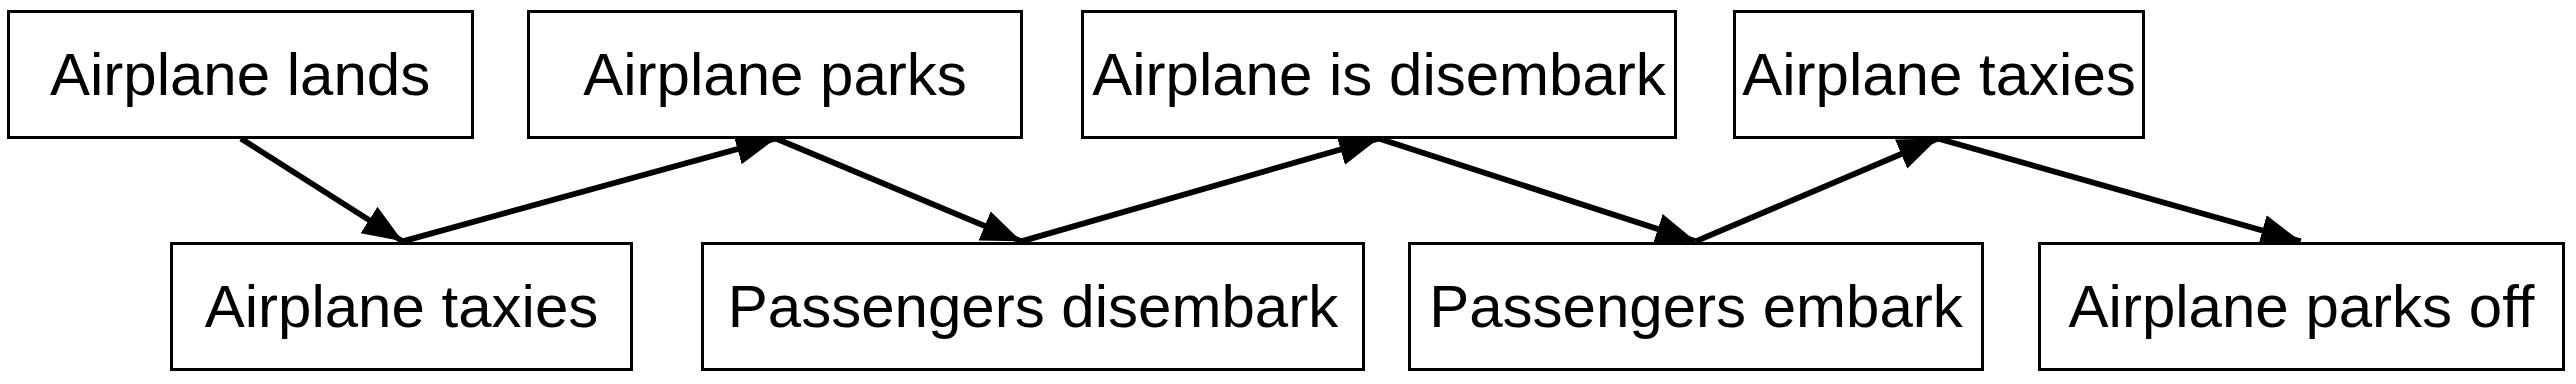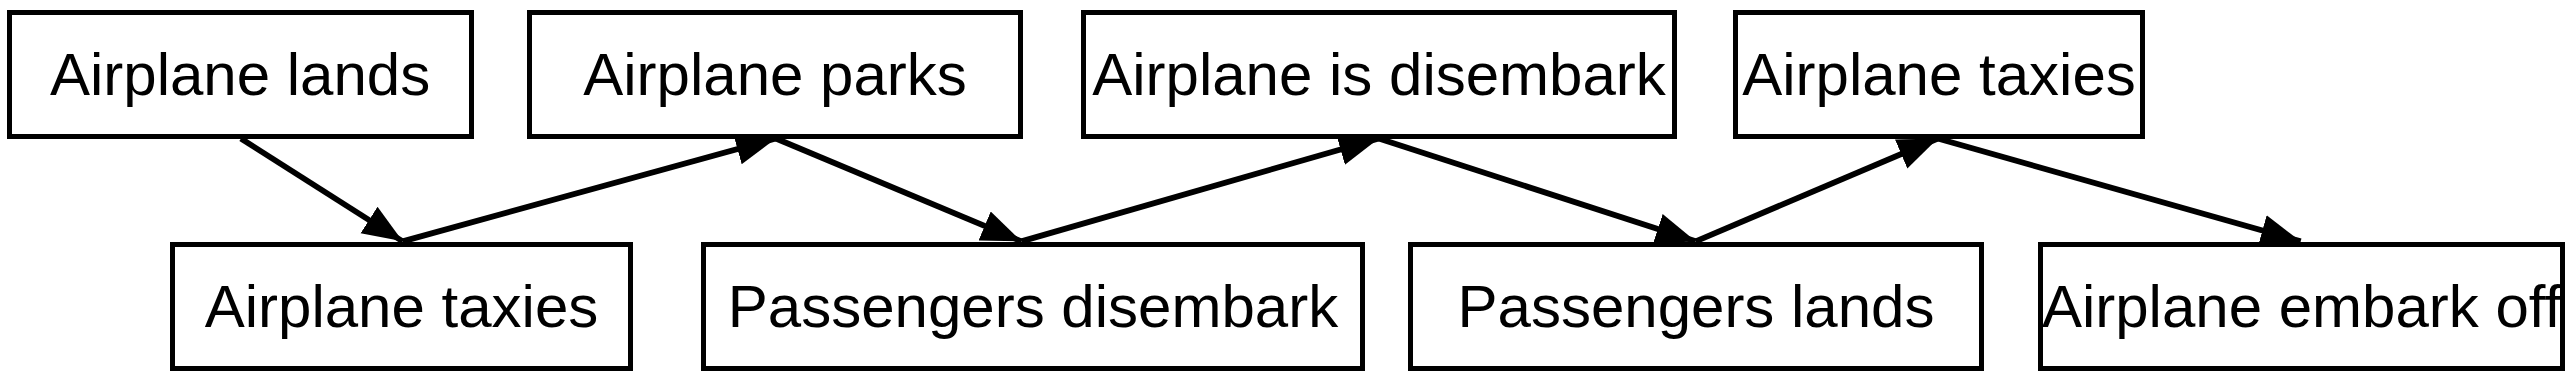--- a/index.html
+++ b/index.html
@@ -19,21 +19,21 @@
     position: absolute;
     left: 0;
     top: 0;
     width: 2576px;
     height: 384px;
     display: block;
   }
   .flow-node {
     position: absolute;
     box-sizing: border-box;
-    border: 5px solid #737373;
+    border: 3px solid #737373;
     background: #ffffff;
     display: flex;
     align-items: center;
     justify-content: center;
     font-size: 60px;
     line-height: 1;
     color: #000000;
     white-space: nowrap;
     text-align: center;
   }
@@ -57,18 +57,18 @@
         <line x1="2043" y1="291" x2="2335" y2="167" stroke="#000000" stroke-width="7" marker-end="url(#ah)"></line>
         <line x1="2335" y1="167" x2="2772.5" y2="291" stroke="#000000" stroke-width="7" marker-end="url(#ah)"></line>
       </g>
   </svg>
   <div id="node-group">
       <div class="flow-node" style="left: 6.6px; top: 10px; width: 467px; height: 129px; border-color: rgb(0, 0, 0); background: rgb(255, 255, 255); color: rgb(0, 0, 0);">Airplane lands</div>
       <div class="flow-node" style="left: 170px; top: 242px; width: 463px; height: 129px; border-color: rgb(0, 0, 0); background: rgb(255, 255, 255); color: rgb(0, 0, 0);">Airplane taxies</div>
       <div class="flow-node" style="left: 527px; top: 10px; width: 496px; height: 129px; border-color: rgb(0, 0, 0); background: rgb(255, 255, 255); color: rgb(0, 0, 0);">Airplane parks</div>
       <div class="flow-node" style="left: 689px; top: 242px; width: 664px; height: 129px; border-color: rgb(0, 0, 0); background: rgb(255, 255, 255); color: rgb(0, 0, 0); margin-left: 12px;">Passengers disembark</div>
       <div class="flow-node" style="left: 1081px; top: 10px; width: 596px; height: 129px; border-color: rgb(0, 0, 0); background: rgb(255, 255, 255); color: rgb(0, 0, 0);">Airplane is disembark</div>
-      <div class="flow-node" style="left: 1408px; top: 242px; width: 576px; height: 129px; border-color: rgb(0, 0, 0); background: rgb(255, 255, 255); color: rgb(0, 0, 0);">Passengers lands</div>
+      <div class="flow-node" style="left: 1408px; top: 242px; width: 576px; height: 129px; border-color: rgb(0, 0, 0); background: rgb(255, 255, 255); color: rgb(0, 0, 0);">Passengers embark</div>
       <div class="flow-node" style="left: 1733px; top: 10px; width: 412px; height: 129px; border-color: rgb(0, 0, 0); background: rgb(255, 255, 255); color: rgb(0, 0, 0);">Airplane taxies</div>
-      <div class="flow-node" style="left: 2038px; top: 242px; width: 527px; height: 129px; border-color: rgb(0, 0, 0); background: rgb(255, 255, 255); color: rgb(0, 0, 0);">Airplane embark off</div>
+      <div class="flow-node" style="left: 2038px; top: 242px; width: 527px; height: 129px; border-color: rgb(0, 0, 0); background: rgb(255, 255, 255); color: rgb(0, 0, 0);">Airplane parks off</div>
     </div>
 </div>
 
 
 </body></html>

